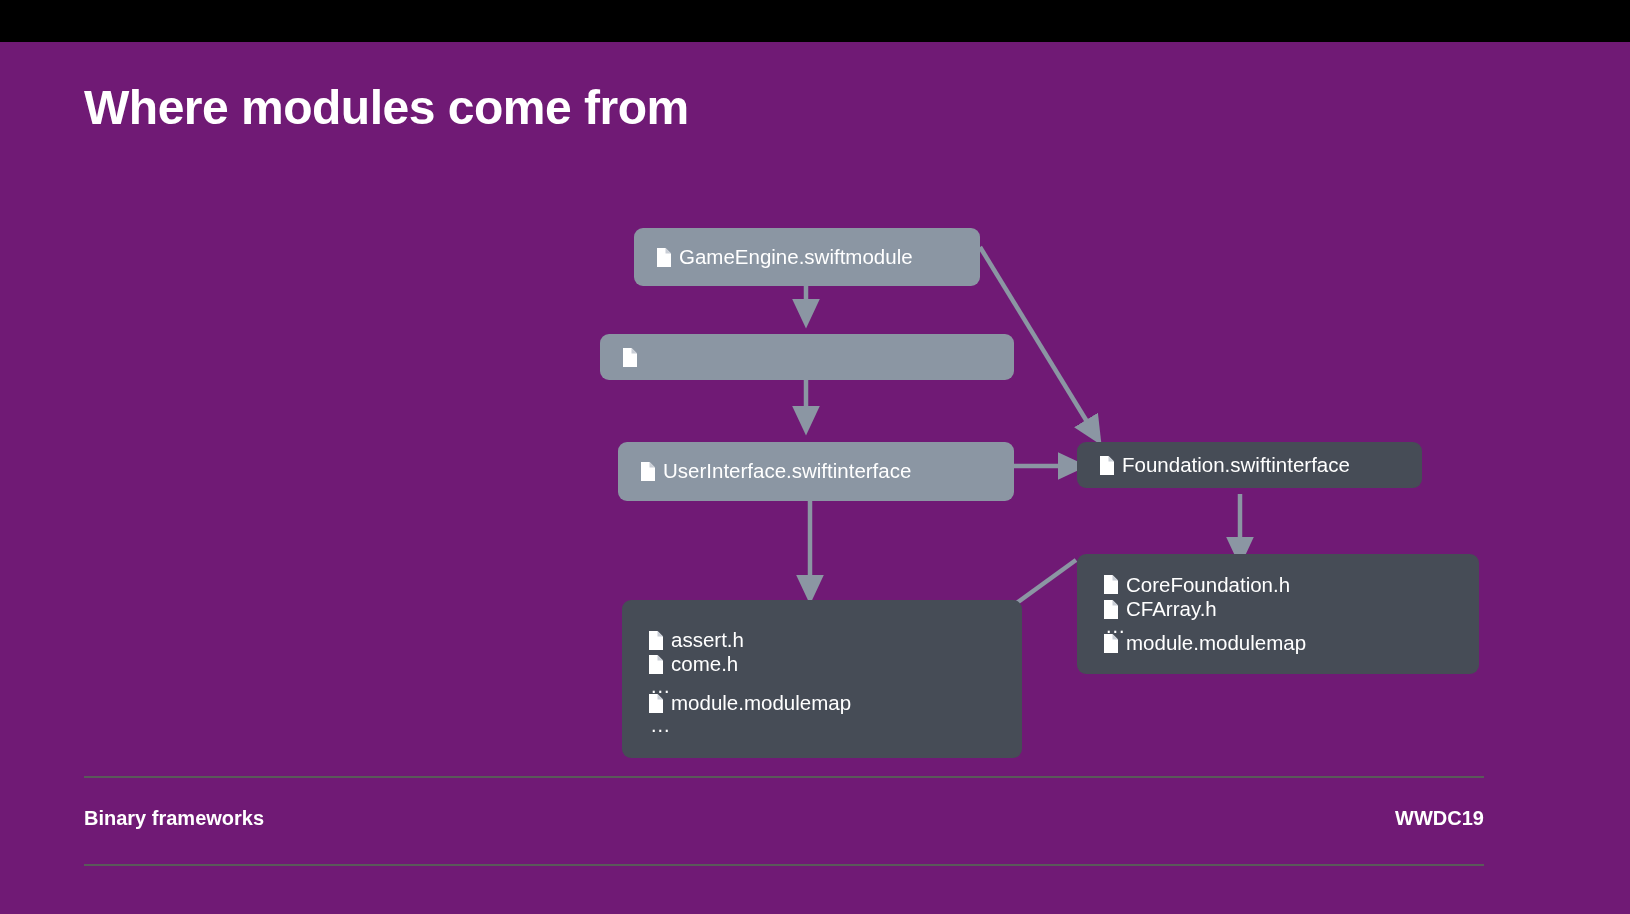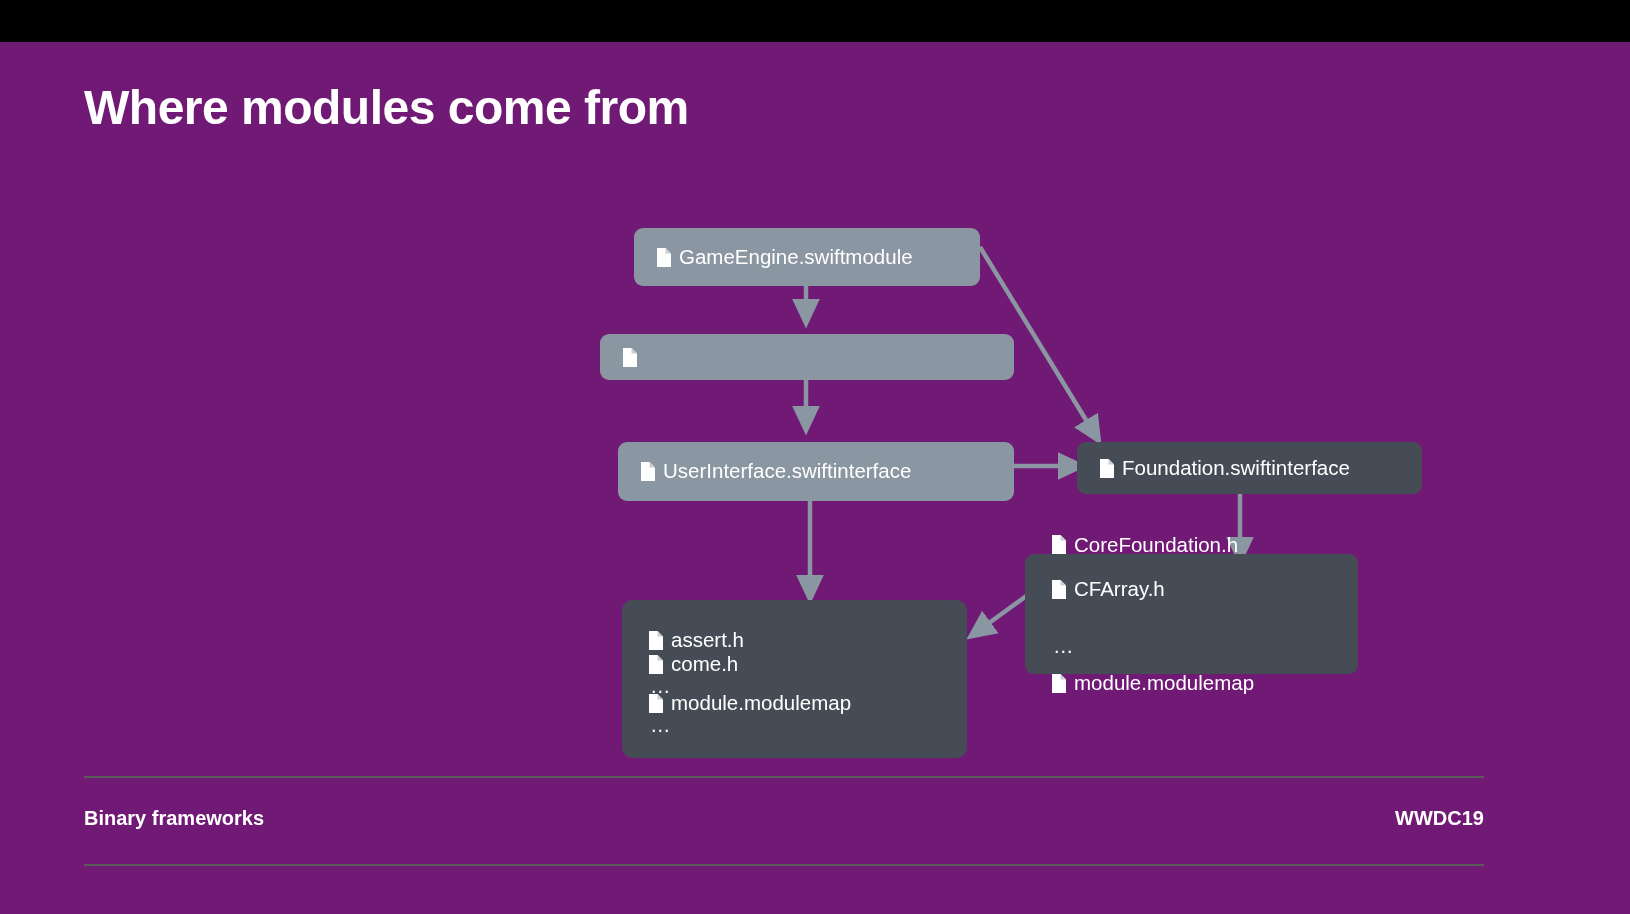--- a/index.html
+++ b/index.html
@@ -202,33 +202,33 @@
         <span class="doc-icon">
           <svg width="15" height="19" viewBox="0 0 15 19" xmlns="http://www.w3.org/2000/svg">
             <path d="M1 0 H9.5 L15 5.5 V19 H1 Z" fill="#ffffff"></path>
             <path d="M9.5 0 L15 5.5 H9.5 Z" fill="#c9ced6"></path>
           </svg>
         </span>
         <span class="row-label">UserInterface.swiftinterface</span>
       </div>
     </div>
 
-    <div class="node dark node-single" style="left:1077px; top:400px; width:345px; height:52px;">
+    <div class="node dark node-single" style="left:1077px; top:400px; width:345px; height:46px;">
       <div class="row">
         <span class="doc-icon">
           <svg width="15" height="19" viewBox="0 0 15 19" xmlns="http://www.w3.org/2000/svg">
             <path d="M1 0 H9.5 L15 5.5 V19 H1 Z" fill="#ffffff"></path>
             <path d="M9.5 0 L15 5.5 H9.5 Z" fill="#c9ced6"></path>
           </svg>
         </span>
         <span class="row-label">Foundation.swiftinterface</span>
       </div>
     </div>
 
-    <div class="node dark node-multi" style="left:1025px; top:512px; width:333px; height:120px;gap:20px;">
+    <div class="node dark node-multi" style="left:1077px; top:512px; width:402px; height:120px;">
       <div class="row">
         <span class="doc-icon">
           <svg width="15" height="19" viewBox="0 0 15 19" xmlns="http://www.w3.org/2000/svg">
             <path d="M1 0 H9.5 L15 5.5 V19 H1 Z" fill="#ffffff"></path>
             <path d="M9.5 0 L15 5.5 H9.5 Z" fill="#c9ced6"></path>
           </svg>
         </span>
         <span class="row-label">CoreFoundation.h</span>
       </div>
       <div class="row">
@@ -246,21 +246,21 @@
         <span class="doc-icon">
           <svg width="15" height="19" viewBox="0 0 15 19" xmlns="http://www.w3.org/2000/svg">
             <path d="M1 0 H9.5 L15 5.5 V19 H1 Z" fill="#ffffff"></path>
             <path d="M9.5 0 L15 5.5 H9.5 Z" fill="#c9ced6"></path>
           </svg>
         </span>
         <span class="row-label">module.modulemap</span>
       </div>
     </div>
 
-    <div class="node dark node-multi" style="left:622px; top:558px; width:345px; height:158px;border-radius:11px;">
+    <div class="node dark node-multi" style="left:622px; top:558px; width:400px; height:158px;">
       <div class="row">
         <span class="doc-icon">
           <svg width="15" height="19" viewBox="0 0 15 19" xmlns="http://www.w3.org/2000/svg">
             <path d="M1 0 H9.5 L15 5.5 V19 H1 Z" fill="#ffffff"></path>
             <path d="M9.5 0 L15 5.5 H9.5 Z" fill="#c9ced6"></path>
           </svg>
         </span>
         <span class="row-label">assert.h</span>
       </div>
       <div class="row">

